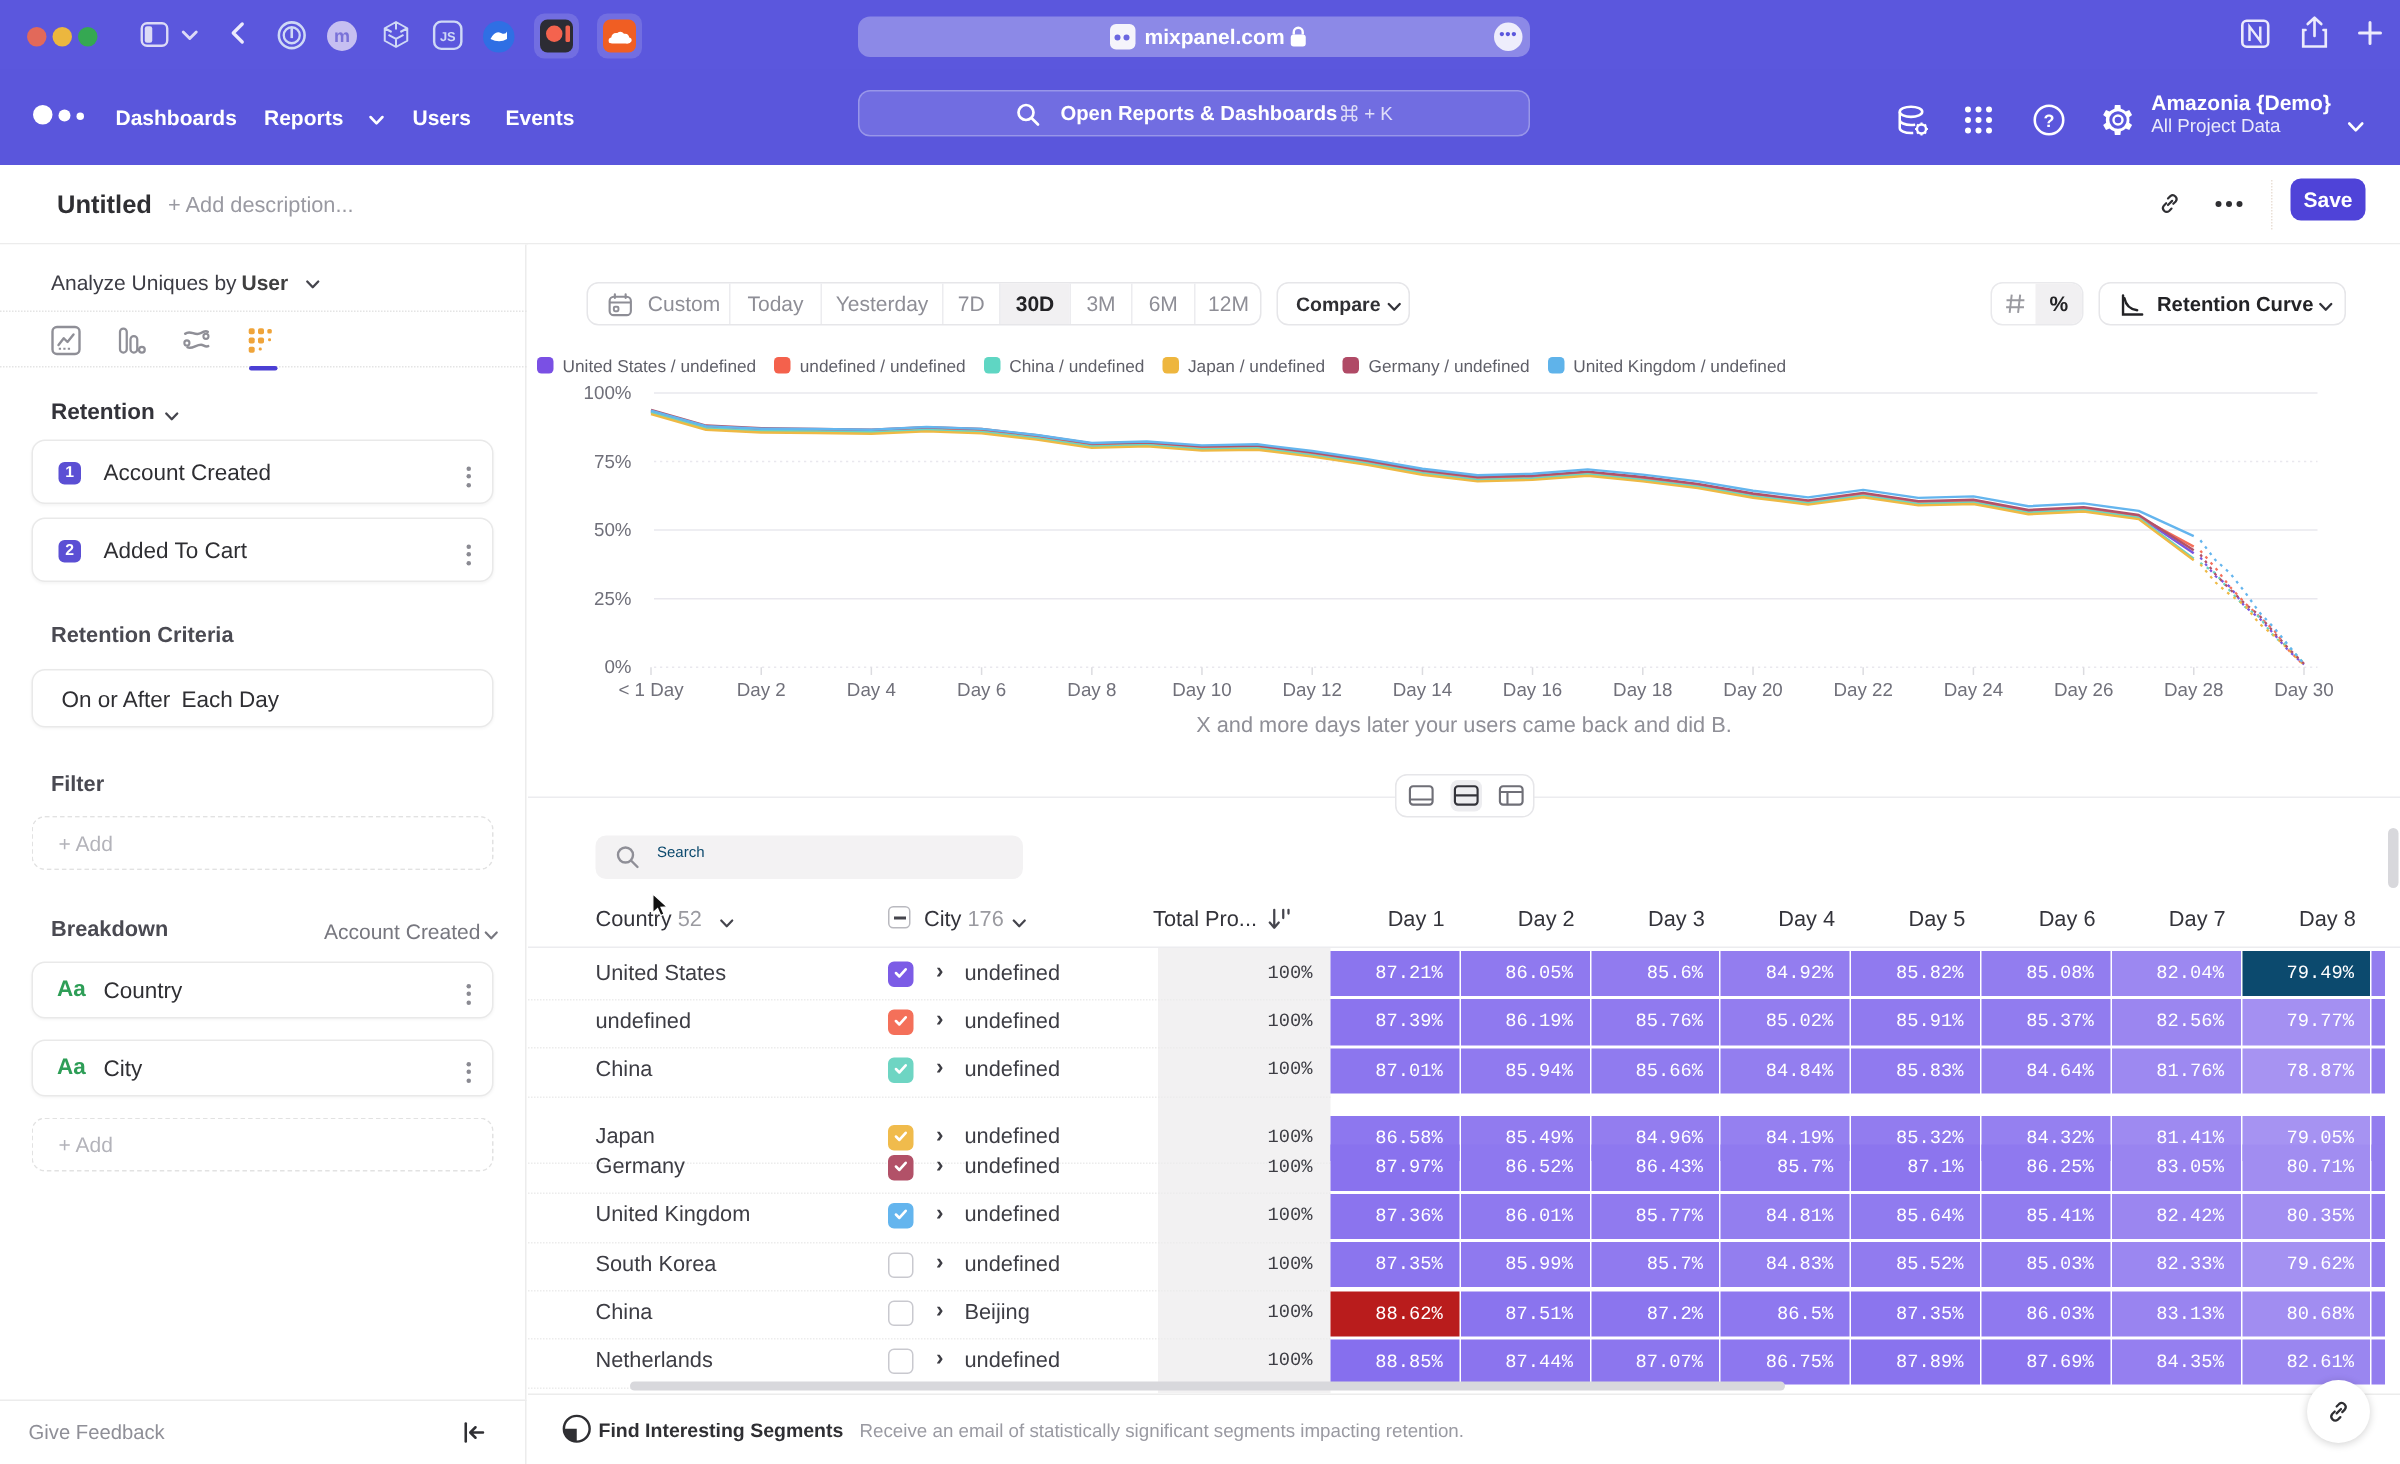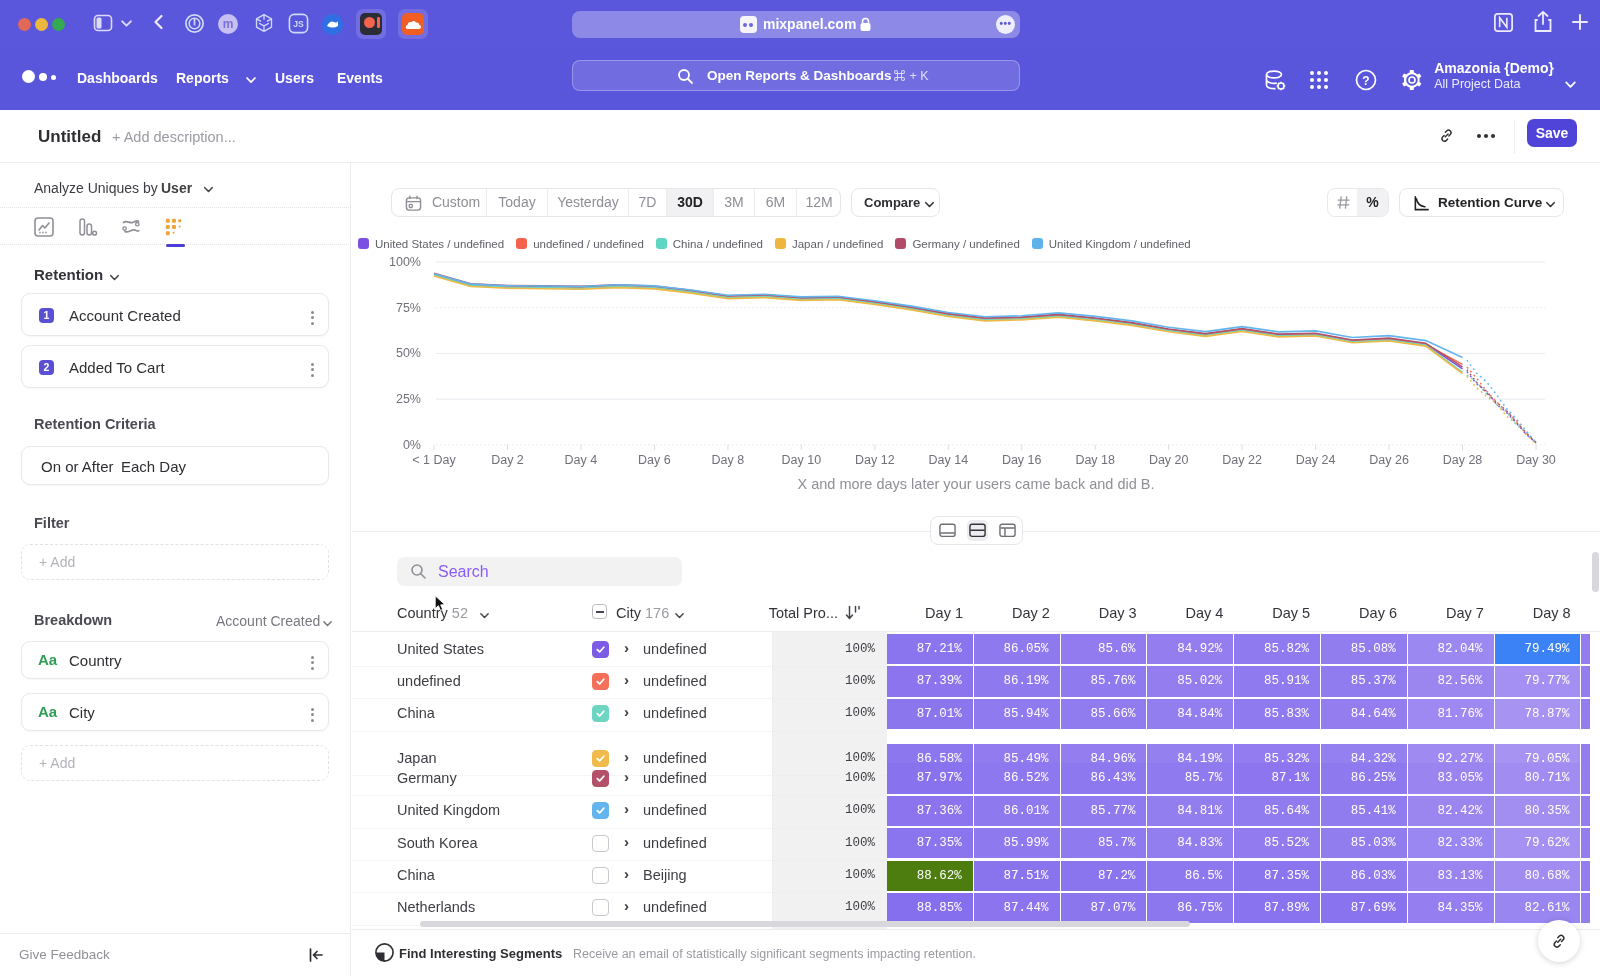--- a/index.html
+++ b/index.html
@@ -53,21 +53,21 @@
 .sq{display:inline-block;width:11px;height:11px;border-radius:3px;margin-right:6px;vertical-align:-1px}
 
 #cap{position:absolute;left:0;top:313px;width:1248px;text-align:center;font-size:14.5px;color:#8f8f97}
 
 #divline{position:absolute;left:0;top:368px;width:1248px;height:1px;background:#ececef}
 #toggles{position:absolute;left:578px;top:353px;width:93px;height:29px;background:#fff;border:1px solid #e6e6e9;border-radius:8px}
 #toggles .tg{position:absolute;top:3px;width:21px;height:21px;border-radius:5px}
 #toggles .mid{background:#ededf0}
 
 #tsearch{position:absolute;left:45px;top:394px;width:285px;height:29px;background:#f3f2f3;border-radius:7px}
-#tsearch span{position:absolute;left:41px;top:6px;font-size:16px;color:#8b5cf6}
+#tsearch span{position:absolute;left:41px;top:6px;font-size:10px;color:#0c4a6e}
 
 #thead{position:absolute;left:0;top:436px;width:1248px;height:33px;font-size:14.5px;color:#33333a;border-bottom:1px solid #ececef}
 #thead .num{color:#9a9aa0}
 .dh{position:absolute;top:6px;text-align:right;font-size:14.5px;color:#33333a}
 #tbody{position:absolute;left:0;top:469px;width:1238px;height:297px;overflow:hidden}
 #graycol{position:absolute;left:420px;top:0;width:115px;height:297px;background:#f2f1f2}
 .trow{position:absolute;left:0;width:1238px;height:32.35px}
 .trow::after{content:"";position:absolute;left:0;width:535px;bottom:-1px;border-top:1px dotted #ececec}
 .trow .tname{position:absolute;left:45px;top:7px;font-size:14.5px;color:#3d3d44}
 .cb{position:absolute;left:240px;top:7px;width:17px;height:17px;border-radius:4px;border:1px solid #7c5ce6;text-align:center;line-height:15px}
@@ -471,21 +471,21 @@
         <span class="chev">›</span>
         <span class="tcity">undefined</span>
         <span class="tot">100%</span>
         <span class="pc" style="left:535.0px;background:rgb(139,117,238)">87.21%</span>
         <span class="pc" style="left:621.8px;background:rgb(143,121,239)">86.05%</span>
         <span class="pc" style="left:708.6px;background:rgb(145,123,239)">85.6%</span>
         <span class="pc" style="left:795.4px;background:rgb(147,125,239)">84.92%</span>
         <span class="pc" style="left:882.2px;background:rgb(144,122,239)">85.82%</span>
         <span class="pc" style="left:969.0px;background:rgb(146,125,239)">85.08%</span>
         <span class="pc" style="left:1055.8px;background:rgb(156,136,241)">82.04%</span>
-        <span class="pc" style="left:1142.6px;background:#3b82f6">79.49%</span>
+        <span class="pc" style="left:1142.6px;background:#0c4a6e">79.49%</span>
         <span class="pc" style="left:1229.4px;background:rgb(147,125,239)">85.1%</span>
       </div>
 <div class="trow" style="top:33.9px">
         <span class="tname">undefined</span>
         <span class="cb" style="background:#f4705a;border-color:#f4705a"><svg width="11" height="11" viewBox="0 0 12 12">
             <path d="M2.5 6.2 L5 8.7 L9.6 3.5" fill="none" stroke="#fff" stroke-width="1.9" stroke-linecap="round" stroke-linejoin="round"></path>
           </svg></span>
         <span class="chev">›</span>
         <span class="tcity">undefined</span>
         <span class="tot">100%</span>
@@ -524,21 +524,21 @@
           </svg></span>
         <span class="chev">›</span>
         <span class="tcity">undefined</span>
         <span class="tot">100%</span>
         <span class="pc" style="left:535.0px;background:rgb(141,119,239)">86.58%</span>
         <span class="pc" style="left:621.8px;background:rgb(145,123,239)">85.49%</span>
         <span class="pc" style="left:708.6px;background:rgb(147,125,239)">84.96%</span>
         <span class="pc" style="left:795.4px;background:rgb(149,128,240)">84.19%</span>
         <span class="pc" style="left:882.2px;background:rgb(146,124,239)">85.32%</span>
         <span class="pc" style="left:969.0px;background:rgb(149,128,240)">84.32%</span>
-        <span class="pc" style="left:1055.8px;background:rgb(158,138,241)">92.27%</span>
+        <span class="pc" style="left:1055.8px;background:rgb(158,138,241)">81.41%</span>
         <span class="pc" style="left:1142.6px;background:rgb(166,147,242)">79.05%</span>
         <span class="pc" style="left:1229.4px;background:rgb(147,125,239)">85.1%</span>
       </div>
 <div class="trow" style="top:130.9px">
         <span class="tname">Germany</span>
         <span class="cb" style="background:#b25168;border-color:#b25168"><svg width="11" height="11" viewBox="0 0 12 12">
             <path d="M2.5 6.2 L5 8.7 L9.6 3.5" fill="none" stroke="#fff" stroke-width="1.9" stroke-linecap="round" stroke-linejoin="round"></path>
           </svg></span>
         <span class="chev">›</span>
         <span class="tcity">undefined</span>
@@ -586,21 +586,21 @@
         <span class="pc" style="left:1055.8px;background:rgb(155,135,241)">82.33%</span>
         <span class="pc" style="left:1142.6px;background:rgb(164,145,242)">79.62%</span>
         <span class="pc" style="left:1229.4px;background:rgb(147,125,239)">85.1%</span>
       </div>
 <div class="trow" style="top:228.0px">
         <span class="tname">China</span>
         <span class="cb cb-e"></span>
         <span class="chev">›</span>
         <span class="tcity">Beijing</span>
         <span class="tot">100%</span>
-        <span class="pc" style="left:535.0px;background:#4d7c0f">88.62%</span>
+        <span class="pc" style="left:535.0px;background:#b91c1c">88.62%</span>
         <span class="pc" style="left:621.8px;background:rgb(138,116,238)">87.51%</span>
         <span class="pc" style="left:708.6px;background:rgb(139,117,238)">87.2%</span>
         <span class="pc" style="left:795.4px;background:rgb(142,120,239)">86.5%</span>
         <span class="pc" style="left:882.2px;background:rgb(139,117,238)">87.35%</span>
         <span class="pc" style="left:969.0px;background:rgb(143,121,239)">86.03%</span>
         <span class="pc" style="left:1055.8px;background:rgb(153,132,240)">83.13%</span>
         <span class="pc" style="left:1142.6px;background:rgb(161,141,241)">80.68%</span>
         <span class="pc" style="left:1229.4px;background:rgb(147,125,239)">85.1%</span>
       </div>
 <div class="trow" style="top:260.3px">

